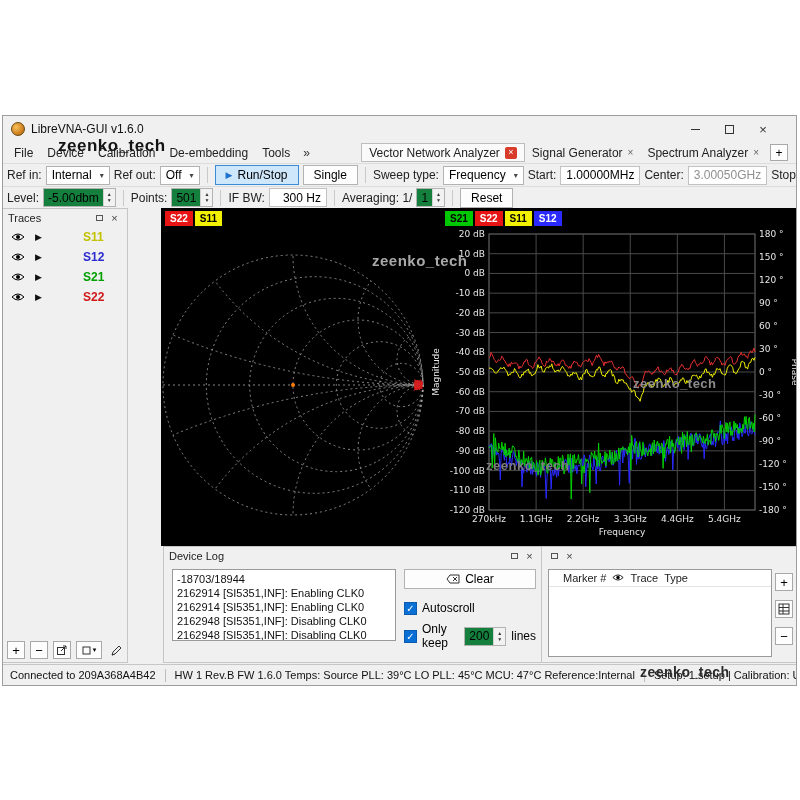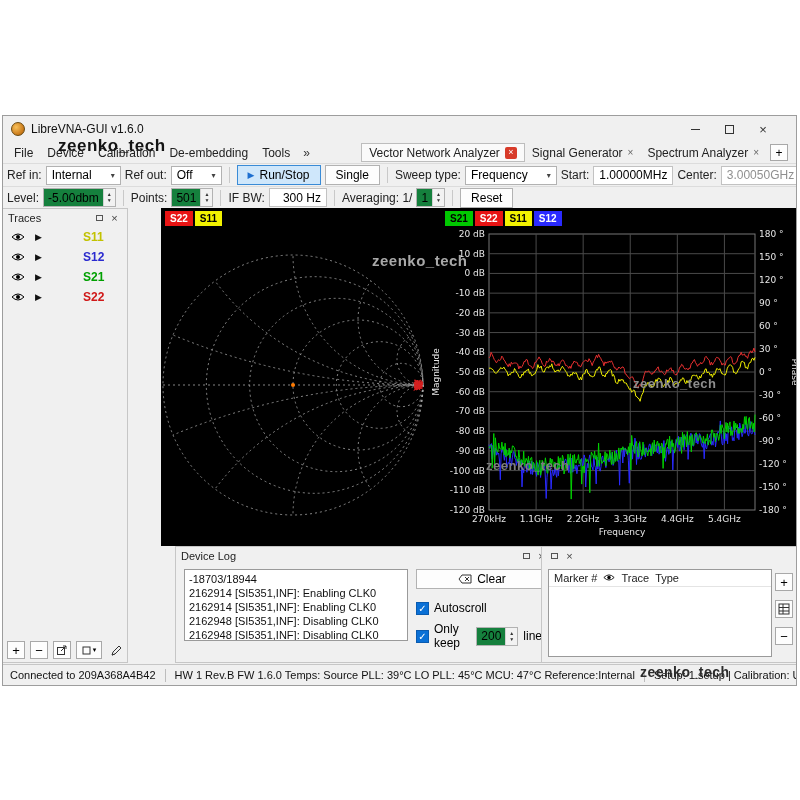--- a/index.html
+++ b/index.html
@@ -33,21 +33,21 @@
   .tab-add{width:18px;height:17px;border:1px solid #a8a8a8;background:#fdfdfd;display:flex;
            align-items:center;justify-content:center;margin:0 4px;font-size:12px}
 
   
   .toolbar{position:absolute;left:0;right:0;display:flex;align-items:center;gap:4px;
            padding:0 4px;border-top:1px solid #dcdcdc;white-space:nowrap;overflow:hidden}
   .toolbar.row1{top:47px;height:23px}
   .toolbar.row2{top:70px;height:22px}
   .tlabel{color:#222}
   .tsep{width:1px;height:16px;background:#c9c9c9;margin:0 3px;flex:none}
-  .combo{display:inline-flex;align-items:center;gap:19px;background:#fff;border:1px solid #b2b2b2;
+  .combo{display:inline-flex;align-items:center;gap:8px;background:#fff;border:1px solid #b2b2b2;
          height:19px;padding:0 5px}
   .combo .arrow{font-size:8px;color:#444}
   .field{display:inline-flex;align-items:center;background:#fff;border:1px solid #c2c2c2;height:19px;padding:0 5px}
   .field.dim span{color:#8f8f8f}
   .btn{display:inline-flex;align-items:center;justify-content:center;gap:5px;background:#fdfdfd;
        border:1px solid #b2b2b2;height:20px;padding:0 10px}
   .btn.checked{background:#cfe7fb;border:1px solid #3a8bd6}
   .play-blue{color:#1d6fd0;font-size:9px}
   .spin{display:inline-flex;border:1px solid #b2b2b2;background:#15803d;height:19px;align-items:stretch}
   .spin .v{display:flex;align-items:center;padding:0 4px}
@@ -78,33 +78,33 @@
   .chart-area{position:absolute;left:158px;top:92px;width:637px;height:338px;background:#000}
   .smith-block{position:absolute;left:0;top:0;width:268px;height:338px}
   .mag-block{position:absolute;left:268px;top:0;width:369px;height:338px}
   .chart-tabs{position:absolute;display:flex;gap:2px;z-index:5}
   .smith-block .chart-tabs{left:4px;top:3px}
   .mag-block .chart-tabs{left:16px;top:3px}
   .ctab{height:15px;padding:0 5px;font-size:10px;font-weight:bold;display:flex;align-items:center}
   svg text{font-family:"DejaVu Sans",sans-serif}
 
   
-  .devicelog-dock{left:172px;top:430px;width:380px;height:117px}
+  .devicelog-dock{left:160px;top:430px;width:380px;height:117px}
   .log-list{position:absolute;left:8px;top:22px;width:224px;height:72px;background:#fff;
             border:1px solid #9a9a9a;font-size:11px;line-height:14px;padding:2px 4px;overflow:hidden;color:#111}
   .log-controls{position:absolute;left:240px;top:22px;width:132px}
   .log-btn{width:132px;height:20px;margin-bottom:5px}
   .cb-row{display:flex;align-items:center;gap:5px;margin-top:7px;font-size:12px}
   .cb{width:13px;height:13px;background:#0a70d6;border:1px solid #0a5bb0;color:#fff;font-size:10px;
       line-height:12px;text-align:center;flex:none}
 
   
   .marker-dock{left:538px;top:430px;width:257px;height:117px}
   .marker-table{position:absolute;left:6px;top:22px;width:224px;height:88px;background:#fff;border:1px solid #9a9a9a}
-  .marker-head{display:flex;align-items:center;gap:6px;height:17px;padding:0 5px;font-size:11px;color:#222;
+  .marker-head{display:flex;align-items:center;gap:6px;height:17px;padding:0 14px;font-size:11px;color:#222;
                border-bottom:1px solid #e4e4e4}
   .marker-side{position:absolute;right:4px;top:26px;display:flex;flex-direction:column;gap:9px}
 
   
   .statusbar{position:absolute;left:0;right:0;top:548px;height:21px;border-top:1px solid #c6c6c6;
              display:flex;align-items:center;gap:9px;padding:0 7px;font-size:11px;color:#111;white-space:nowrap;overflow:hidden}
   .statusbar .sep{width:1px;height:13px;background:#bdbdbd;flex:none}
 
   
   .watermark{position:absolute;font-weight:bold;z-index:50;pointer-events:none;letter-spacing:.5px}

